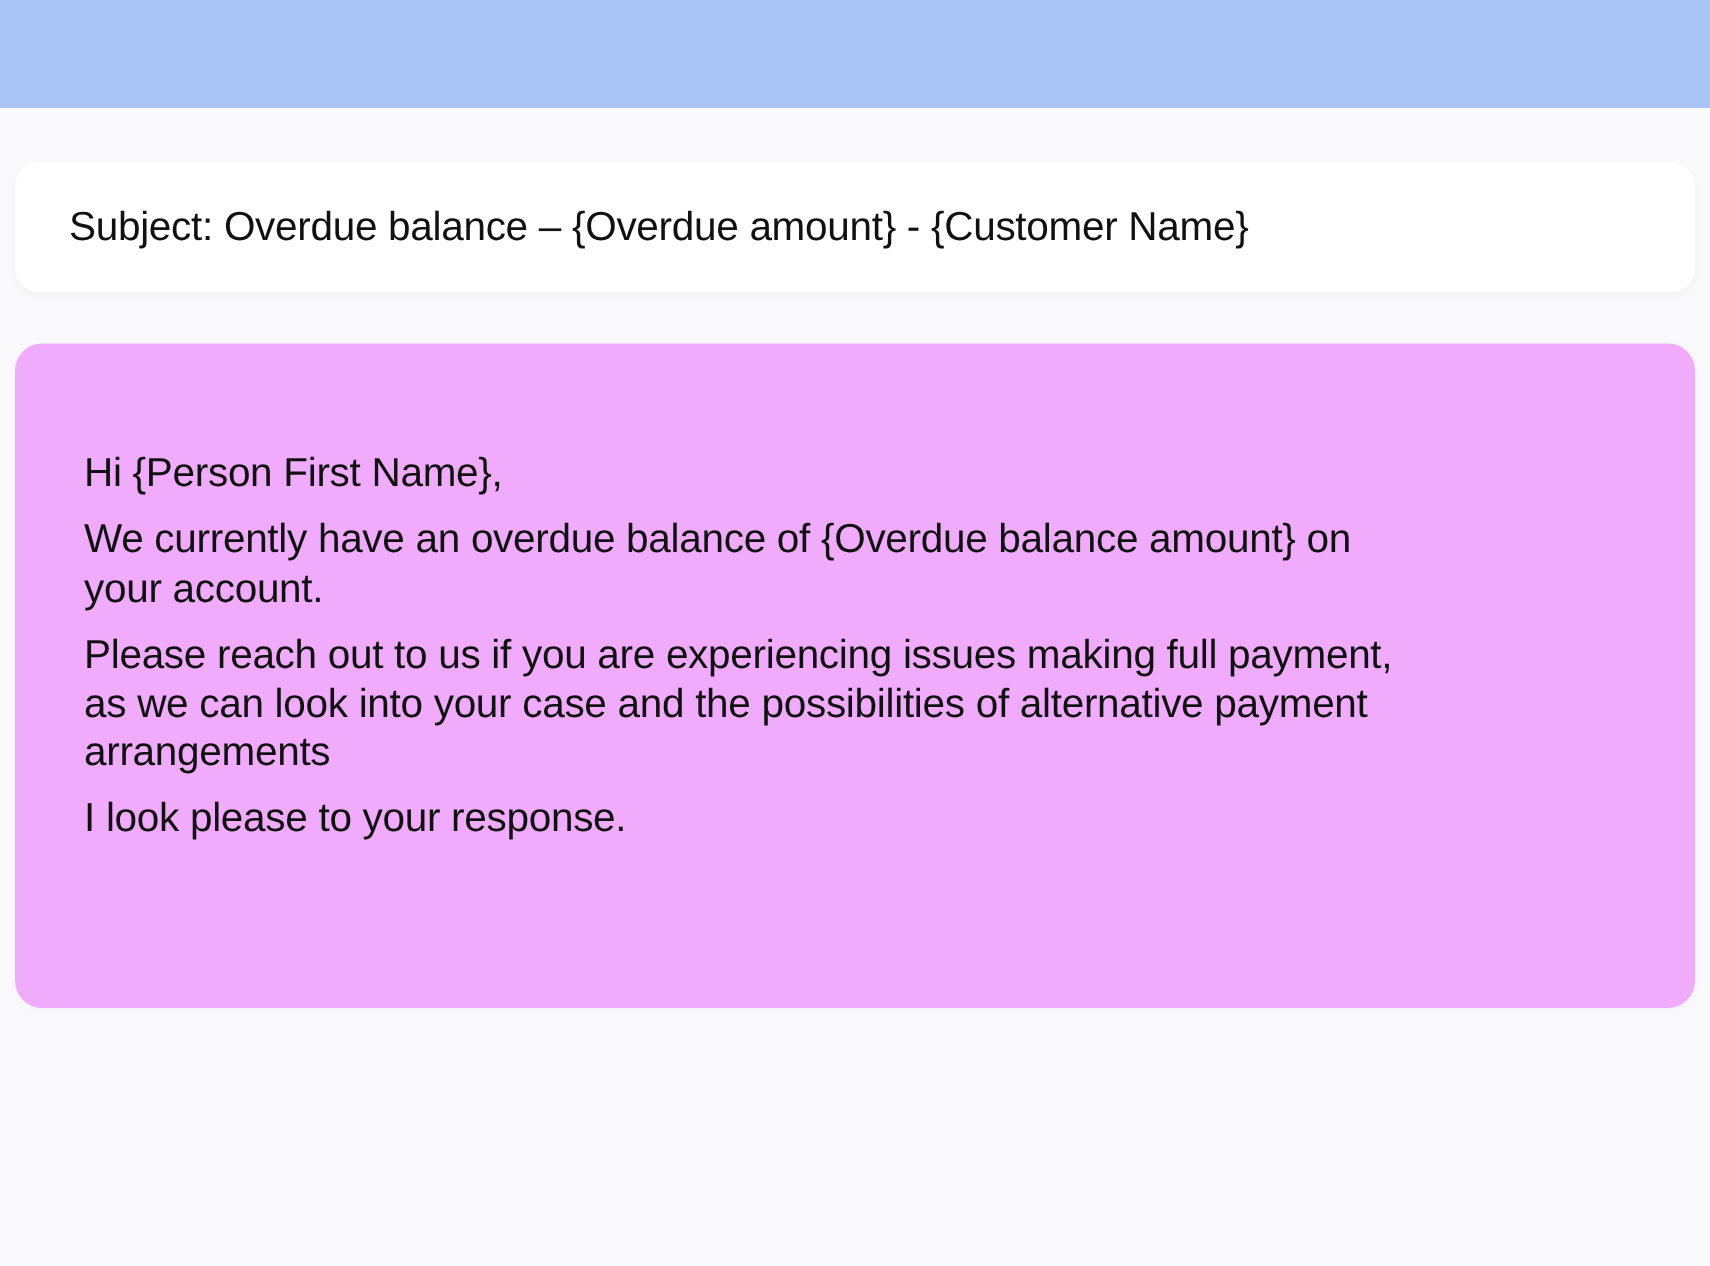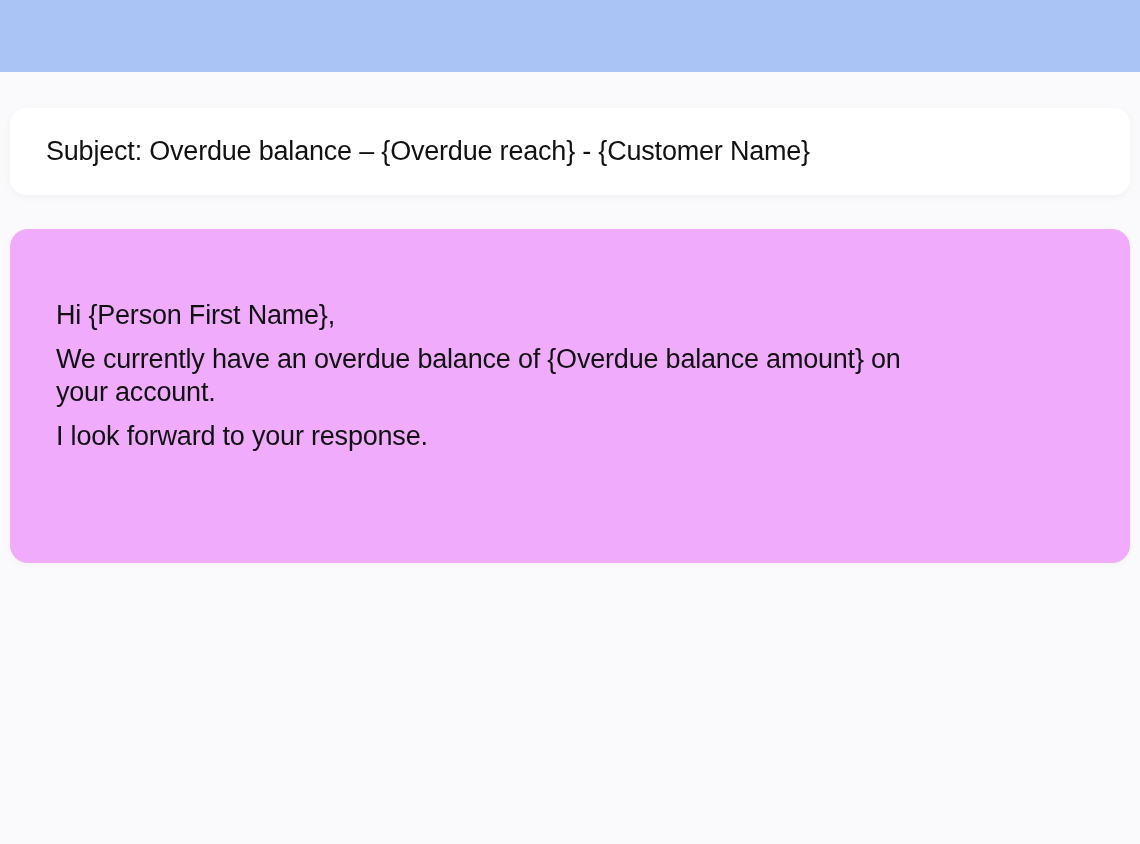--- a/index.html
+++ b/index.html
@@ -54,22 +54,23 @@
     }
   </style>
 </head>
 <body>
 
 <div class="header-bar"></div>
 
 <div class="content-wrapper">
 
   <div class="subject-card">
-    <div class="subject-text">Subject: Overdue balance – {Overdue reach} - {Customer Name}</div>
+    <div class="subject-text">Subject: Overdue balance – {Overdue amount} - {Customer Name}</div>
   </div>
 
   <div class="body-card">
     <p class="body-para">Hi {Person First Name},</p>
     <p class="body-para">We currently have an overdue balance of {Overdue balance amount} on your account.</p>
-    <p class="body-para">I look forward to your response.</p>
+    <p class="body-para">Please reach out to us if you are experiencing issues making full payment, as we can look into your case and the possibilities of alternative payment arrangements</p>
+    <p class="body-para">I look please to your response.</p>
   </div>
 
 </div>
 
 </body></html>

